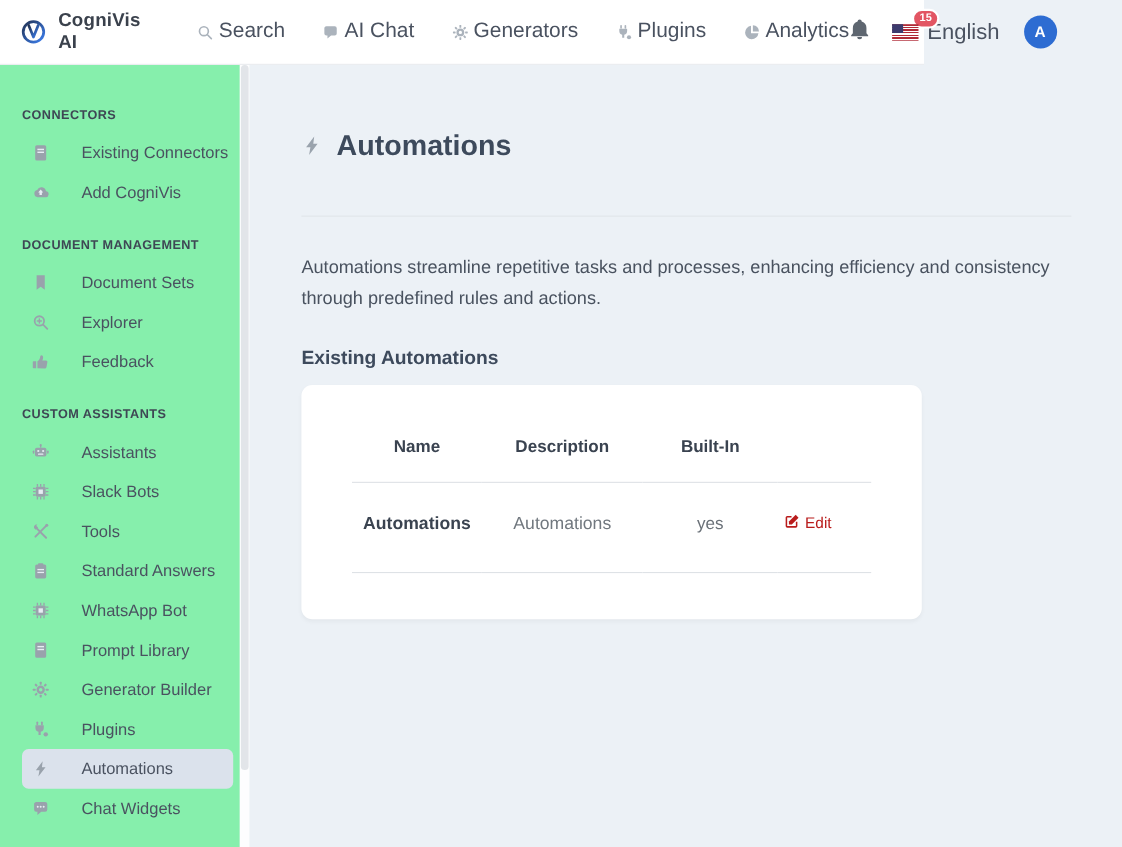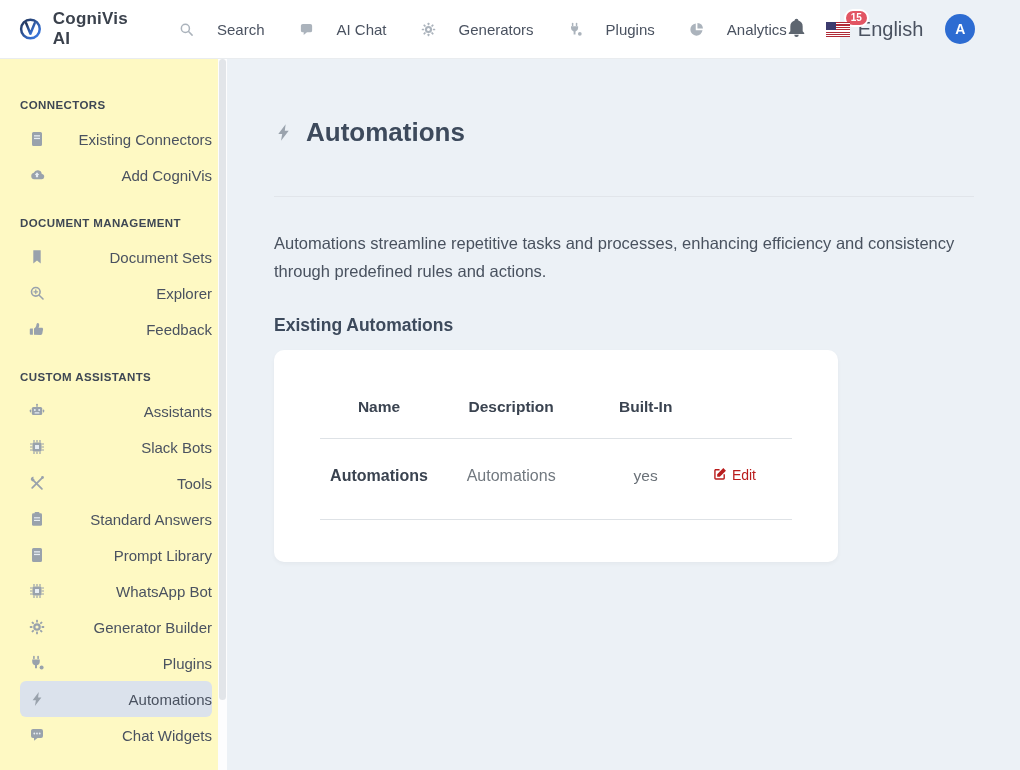--- a/index.html
+++ b/index.html
@@ -6,44 +6,44 @@
   html,body { margin:0; padding:0; width:1020px; height:770px; overflow:hidden;
     font-family:"Liberation Sans", sans-serif; background:#ecf1f6; }
 
   
   .topbar { position:absolute; top:0; left:0; width:840px; height:59px;
     background:#fff; border-bottom:1px solid #e9ecef; display:flex; align-items:center; z-index:20; }
   .brand { display:flex; align-items:center; gap:10px; padding-left:18px; cursor:pointer; }
   .brand-logo { width:30px; height:30px; display:block; }
   .brand-name { font-size:17px; font-weight:bold; color:#3a414c; letter-spacing:.2px; }
   .nav { display:flex; align-items:center; gap:34px; margin-left:46px; }
-  .nav-item { display:flex; align-items:center; gap:23px; font-size:15px; color:#4a5260;
+  .nav-item { display:flex; align-items:center; gap:5px; font-size:19px; color:#4a5260;
     font-weight:500; cursor:pointer; white-space:nowrap; }
   .nav-item .ico { width:15px; height:15px; color:#abb3bc; display:inline-flex; }
   .top-right { margin-left:auto; display:flex; align-items:center; padding-right:10px; }
   .bell-wrap { position:relative; margin-right:20px; cursor:pointer; }
   .bell-wrap .ico { width:19px; height:19px; color:#5e6670; display:inline-flex; }
   .badge { position:absolute; top:-9px; left:9px; color:#fff; font-size:10px; font-weight:bold;
     line-height:1; padding:2px 5px; border-radius:9px; border:2px solid #fff; }
   .lang-switch { display:flex; align-items:center; gap:8px; cursor:pointer; margin-right:22px; }
   .flag { width:24px; height:15px; position:relative; flex-shrink:0;
     background:repeating-linear-gradient(180deg,#b02a37 0 1.2px,#fff 1.2px 2.4px); }
   .flag::after { content:""; position:absolute; top:0; left:0; width:10px; height:8px; background:#3c3b6e; }
   .lang-label { font-size:20px; color:#4a5260; }
   .avatar { width:30px; height:30px; border-radius:50%; color:#fff; font-size:14px; font-weight:bold;
     display:flex; align-items:center; justify-content:center; cursor:pointer; }
 
   
-  .sidebar { position:absolute; top:59px; left:0; bottom:0; width:218px; background:#fef9c3; }
+  .sidebar { position:absolute; top:59px; left:0; bottom:0; width:218px; background:#86efac; }
   .sidebar-inner { padding-top:40px; }
   .section-title { margin:24px 0 10px; padding-left:20px; font-size:11.5px; font-weight:bold;
     color:#3e4754; letter-spacing:.4px; }
   .section-title.first { margin-top:0; }
-  .side-item { display:flex; align-items:center; gap:5px; height:36px; margin:0 6px 0 20px;
-    padding-left:9px; border-radius:6px; font-size:15px; color:#4a5260; cursor:pointer;justify-content:space-between; }
+  .side-item { display:flex; align-items:center; gap:29px; height:36px; margin:0 6px 0 20px;
+    padding-left:9px; border-radius:6px; font-size:15px; color:#4a5260; cursor:pointer; }
   .side-item.active { background:#dbe2ec; }
   .side-item .ico { width:16px; height:16px; color:#99a2ac; display:inline-flex; flex-shrink:0; }
 
   .scrollstrip { position:absolute; top:59px; left:218px; bottom:0; width:9px; background:#fdfdfe; }
   .scrollthumb { position:absolute; top:0; left:1px; width:7px; height:641px;
     background:#e2e5e9; border-radius:4px; }
 
   
   .main { position:absolute; top:59px; left:227px; width:793px; bottom:0; background:#ecf1f6; }
   .content { padding:41px 0 0 47px; width:747px; }
@@ -254,36 +254,36 @@
             <rect x="5.6" y="1" width="4.8" height="2.6" rx="0.8"></rect>
             <rect x="5" y="6.2" width="6" height="1.2" fill="#e7edf3"></rect>
             <rect x="5" y="8.8" width="6" height="1.2" fill="#e7edf3"></rect>
           </svg>
         </span>
       <span>Standard Answers</span>
     </div>
     <div class="side-item">
       <span class="ico">
           <svg xmlns="http://www.w3.org/2000/svg" width="100%" height="100%" viewBox="0 0 16 16" fill="currentColor">
+            <path d="M5 1v2.5M8 1v2.5M11 1v2.5M5 12.5V15M8 12.5V15M11 12.5V15M1 5h2.5M1 8h2.5M1 11h2.5M12.5 5H15M12.5 8H15M12.5 11H15" stroke="currentColor" stroke-width="1.2"></path>
+            <rect x="3.5" y="3.5" width="9" height="9" rx="1.2"></rect>
+            <rect x="6" y="6" width="4" height="4" fill="#e7edf3"></rect>
+          </svg>
+        </span>
+      <span>WhatsApp Bot</span>
+    </div>
+    <div class="side-item">
+      <span class="ico">
+          <svg xmlns="http://www.w3.org/2000/svg" width="100%" height="100%" viewBox="0 0 16 16" fill="currentColor">
             <path d="M4.5 1h7A1.5 1.5 0 0 1 13 2.5v11a1.5 1.5 0 0 1-1.5 1.5h-7A1.5 1.5 0 0 1 3 13.5v-11A1.5 1.5 0 0 1 4.5 1z"></path>
             <rect x="5" y="4.2" width="6" height="1.3" fill="#e7edf3"></rect>
             <rect x="5" y="6.8" width="6" height="1.3" fill="#e7edf3"></rect>
           </svg>
         </span>
       <span>Prompt Library</span>
-    </div>
-    <div class="side-item">
-      <span class="ico">
-          <svg xmlns="http://www.w3.org/2000/svg" width="100%" height="100%" viewBox="0 0 16 16" fill="currentColor">
-            <path d="M5 1v2.5M8 1v2.5M11 1v2.5M5 12.5V15M8 12.5V15M11 12.5V15M1 5h2.5M1 8h2.5M1 11h2.5M12.5 5H15M12.5 8H15M12.5 11H15" stroke="currentColor" stroke-width="1.2"></path>
-            <rect x="3.5" y="3.5" width="9" height="9" rx="1.2"></rect>
-            <rect x="6" y="6" width="4" height="4" fill="#e7edf3"></rect>
-          </svg>
-        </span>
-      <span>WhatsApp Bot</span>
     </div>
     <div class="side-item">
       <span class="ico">
           <svg xmlns="http://www.w3.org/2000/svg" width="100%" height="100%" viewBox="0 0 16 16" fill="currentColor">
             <path fill-rule="evenodd" d="M8 4.2a3.8 3.8 0 1 0 0 7.6 3.8 3.8 0 0 0 0-7.6zm0 5.4a1.6 1.6 0 1 1 0-3.2 1.6 1.6 0 0 1 0 3.2z"></path>
             <rect x="7.1" y="0.8" width="1.8" height="2.6" rx="0.5"></rect>
             <rect x="7.1" y="12.6" width="1.8" height="2.6" rx="0.5"></rect>
             <rect x="0.8" y="7.1" width="2.6" height="1.8" rx="0.5"></rect>
             <rect x="12.6" y="7.1" width="2.6" height="1.8" rx="0.5"></rect>
             <g transform="rotate(45 8 8)">

